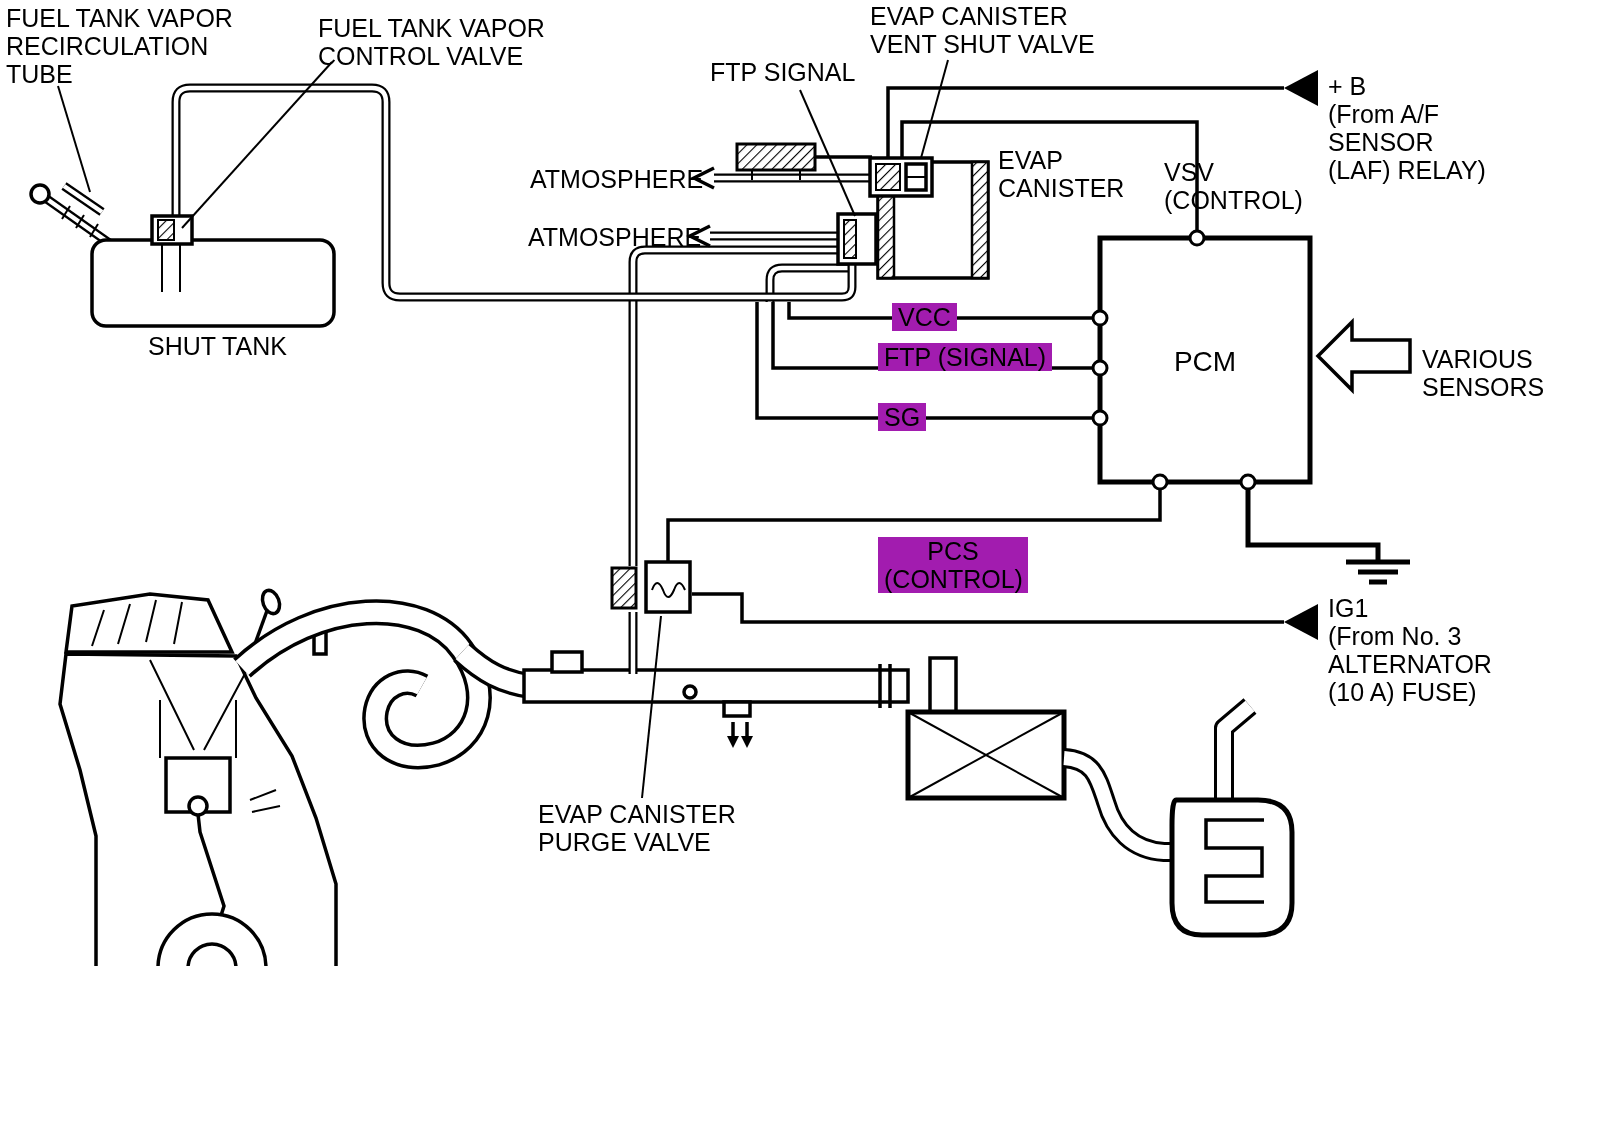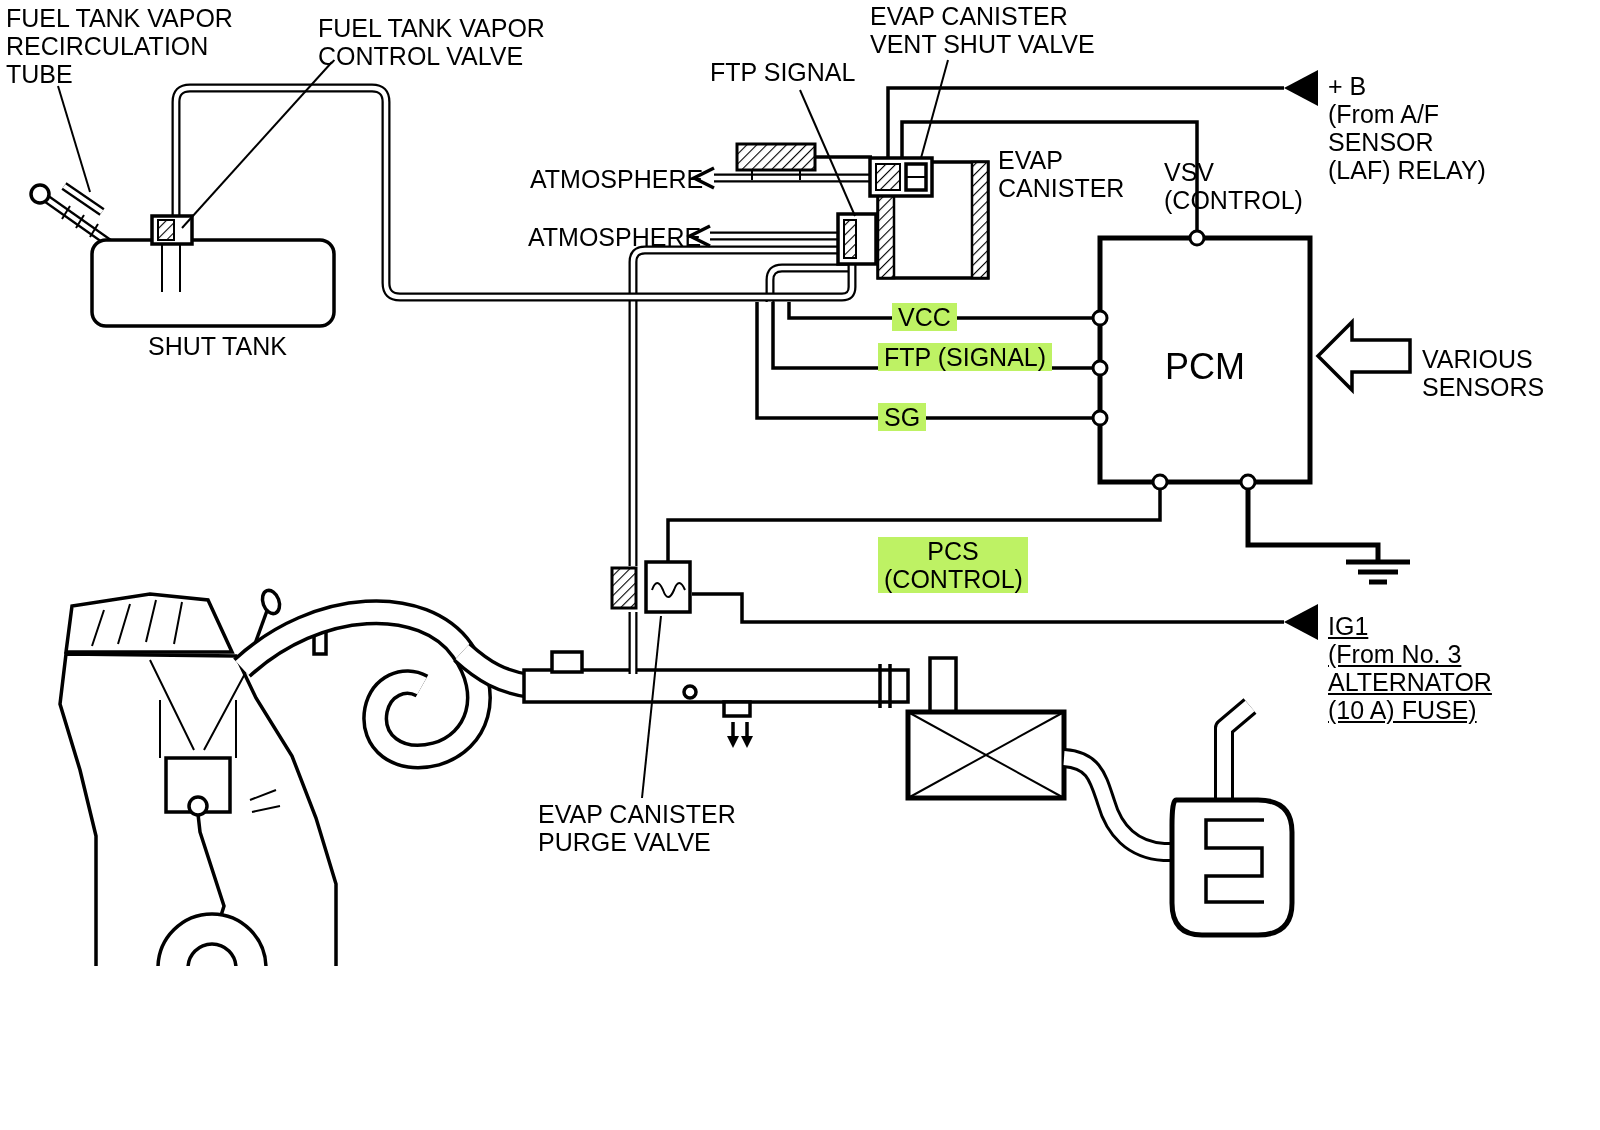--- a/index.html
+++ b/index.html
@@ -1,23 +1,23 @@
 <!DOCTYPE html>
 <html><head>
 <meta charset="utf-8">
 <style>
   * { margin:0; padding:0; box-sizing:border-box; }
   html,body { background:#ffffff; font-family:"Liberation Sans", sans-serif; color:#000; }
   .stage { position:relative; width:1600px; height:966px; background:#fff; overflow:hidden; }
   .stage svg { position:absolute; left:0; top:0; }
   .lbl { position:absolute; font-size:25px; line-height:1.12; color:#000; white-space:pre-line; }
-  .lbl.bg { background:#bef264; padding:0 6px; }
+  .lbl.bg { background:#a21caf; padding:0 6px; }
   .lbl.center { text-align:center; }
   .pcm-label { position:absolute; left:1100px; top:346px; width:210px; text-align:center;
-               font-size:36px; color:#000; }
+               font-size:28px; color:#000; }
   
   .to { stroke:#000; stroke-width:9; fill:none; stroke-linejoin:round; stroke-linecap:butt; }
   .ti { stroke:#fff; stroke-width:4.5; fill:none; stroke-linejoin:round; stroke-linecap:butt; }
   .fo { stroke:#000; stroke-width:26; fill:none; stroke-linejoin:round; }
   .fi { stroke:#fff; stroke-width:19; fill:none; stroke-linejoin:round; }
   .mo { stroke:#000; stroke-width:20; fill:none; stroke-linejoin:round; }
   .mi { stroke:#fff; stroke-width:14; fill:none; stroke-linejoin:round; }
   .wire { stroke:#000; stroke-width:3.5; fill:none; }
   .wire2 { stroke:#000; stroke-width:5; fill:none; }
   .thin { stroke:#000; stroke-width:2; fill:none; }
@@ -243,21 +243,21 @@
 
   <div class="lbl bg" style="left:842px; top:343px;margin-left:36px;">FTP (SIGNAL)</div>
 
   <div class="lbl bg" style="left:878px; top:403px;">SG</div>
 
   <div class="lbl bg center" style="left:878px; top:500px; width:150px;margin-top:37px;">PCS
 (CONTROL)</div>
 
   <div class="lbl" style="left:148px; top:332px;">SHUT TANK</div>
 
-  <div class="lbl" style="left:1328px; top:612px;text-decoration:underline;">IG1
+  <div class="lbl" style="left:1328px; top:594px;">IG1
 (From No. 3
 ALTERNATOR
 (10 A) FUSE)</div>
 
   <div class="lbl" style="left:538px; top:800px;">EVAP CANISTER
 PURGE VALVE</div>
 
 </div>
 
 </body></html>

